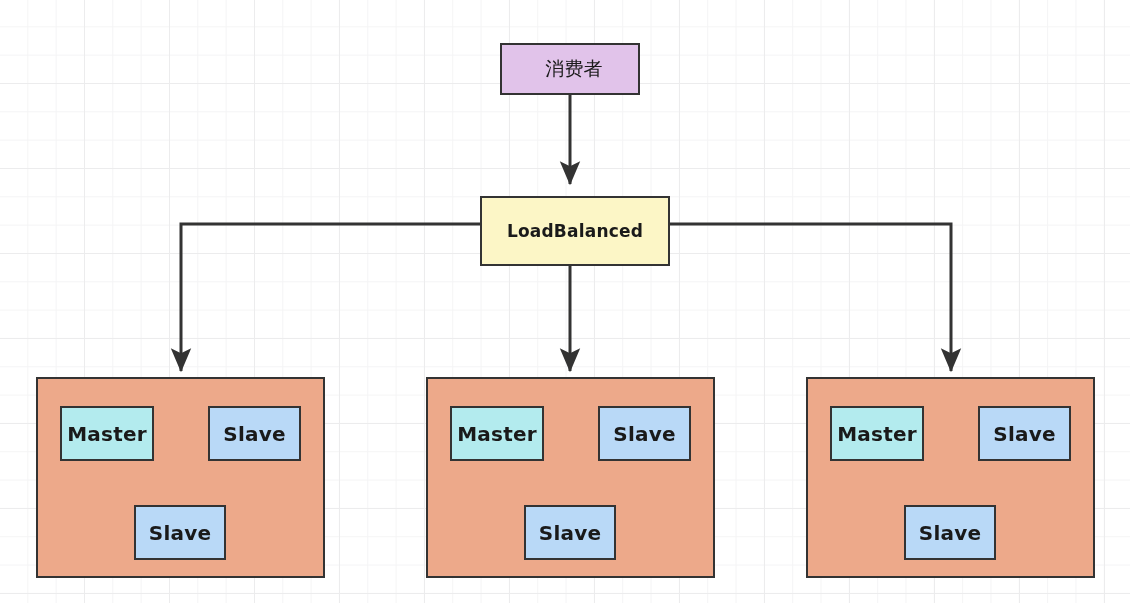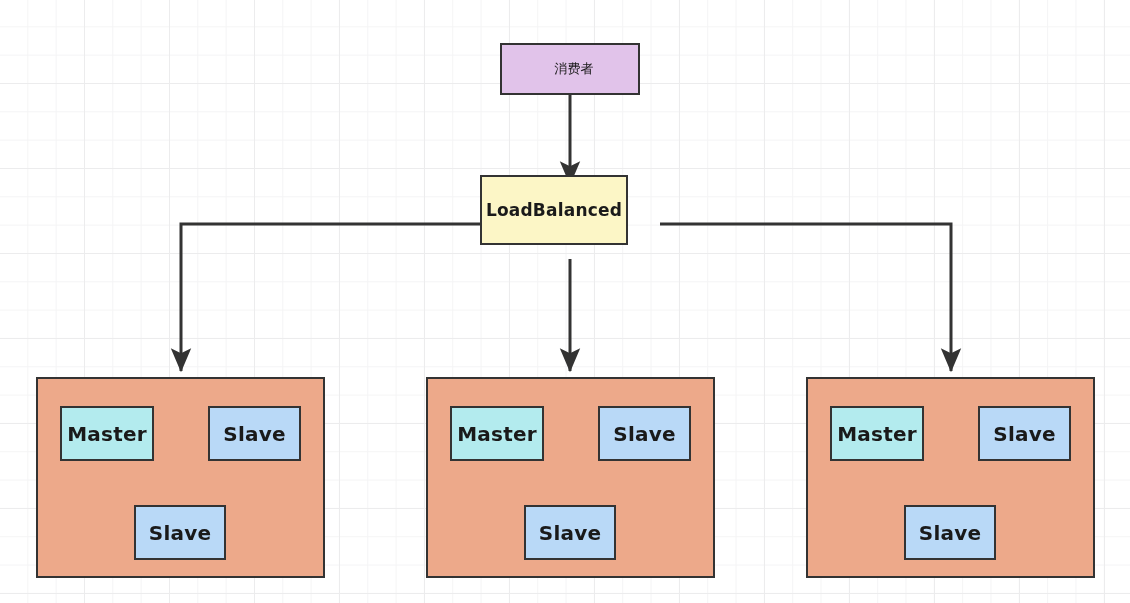--- a/index.html
+++ b/index.html
@@ -37,21 +37,21 @@
     box-sizing: border-box;
     border: 2px solid #333333;
     display: flex;
     align-items: center;
     justify-content: center;
     font-weight: bold;
     color: #1a1a1a;
     letter-spacing: 0.2px;
   }
   .consumer-node {
-    font-size: 13px;
+    font-size: 19px;
     font-weight: normal;
     padding-left: 8px;
   }
   .lb-node {
     font-size: 17px;
   }
   .cluster-box {
     position: absolute;
     box-sizing: border-box;
     border: 2px solid #333333;
@@ -107,21 +107,21 @@
       <path d="M978,434 L930,434" stroke="#333333" stroke-width="3" fill="none" marker-end="url(#ah2)"></path>
       <path d="M874,461 L910,516" stroke="#333333" stroke-width="3" fill="none" marker-end="url(#ah2)"></path>
       <path d="M992,543 L1019,463" stroke="#333333" stroke-width="3" fill="none" marker-end="url(#ah2)"></path>
     </g>
   </svg>
 
   <div class="node consumer-node" style="left:500px;top:43px;width:140px;height:52px;background:#e1c3ea;">
     <span>消费者</span>
   </div>
 
-  <div class="node lb-node" style="left:480px;top:175px;width:148px;height:70px;background:#fcf6c6;">
+  <div class="node lb-node" style="left:480px;top:196px;width:190px;height:70px;background:#fcf6c6;">
     <span>LoadBalanced</span>
   </div>
 
   <div class="cluster-box" style="left:36px;top:377px;width:289px;height:201px;background:#eda98a;"></div>
   <div class="node inner-node" style="left:60px;top:406px;width:94px;height:55px;background:#b3ebee;">
     <span>Master</span>
   </div>
   <div class="node inner-node" style="left:208px;top:406px;width:93px;height:55px;background:#b9d9f7;">
     <span>Slave</span>
   </div>

